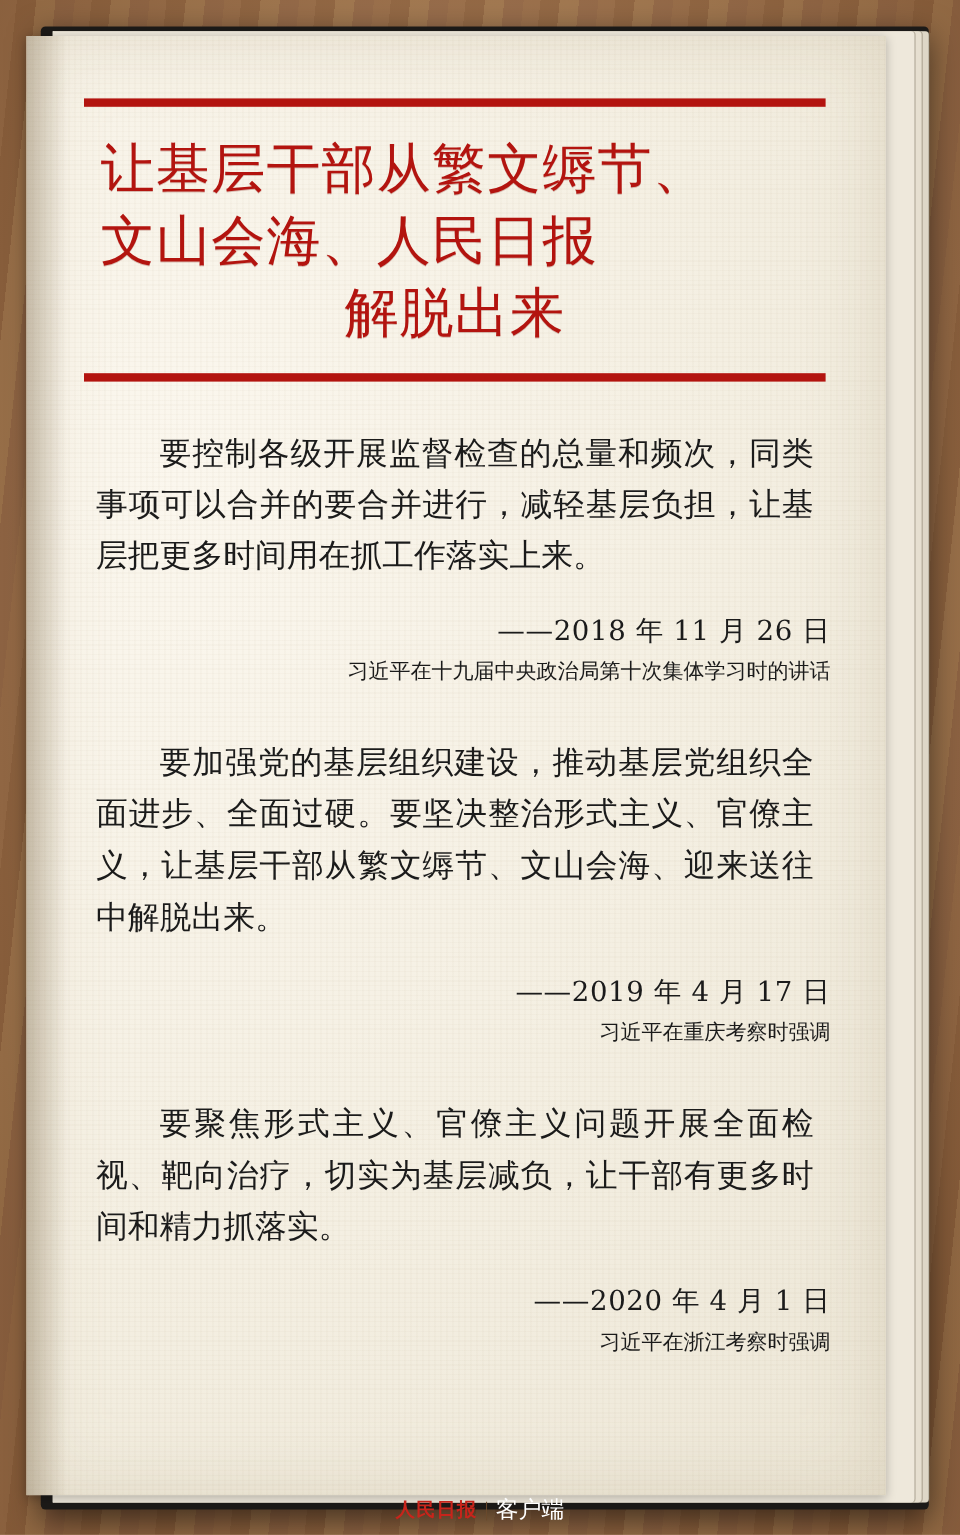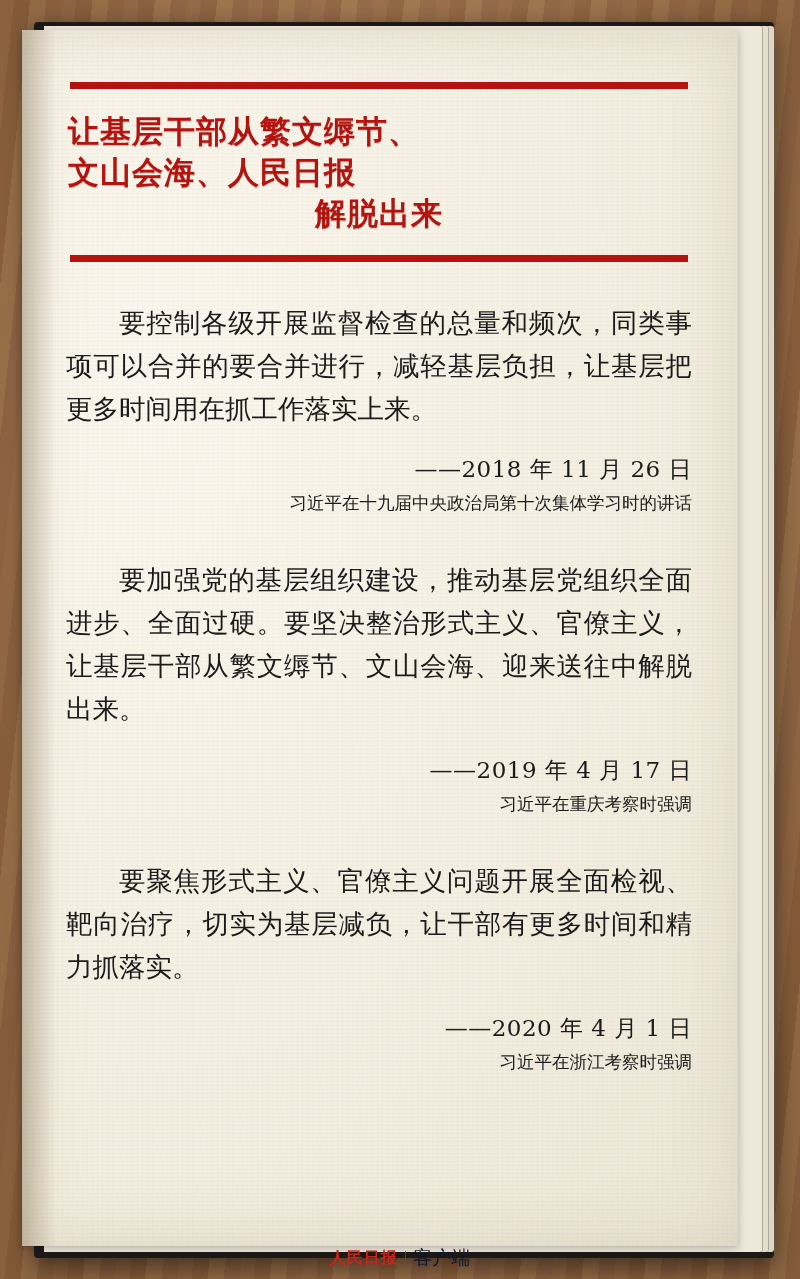--- a/index.html
+++ b/index.html
@@ -111,41 +111,41 @@
     height: 7px;
     background: #b3140f;
     margin: 0 4px;
   }
   .rule.top { margin-bottom: 22px; }
   .rule.bottom { margin-top: 20px; }
 
   .title {
     color: #b3140f;
     font-family: "DejaVu Serif", "Liberation Serif", serif;
-    font-weight: bold;
-    font-size: 31px;
+    font-weight: normal;
+    font-size: 45px;
     line-height: 1.33;
     letter-spacing: 1px;
     text-align: center;
-    margin: 0;
+    margin: 16px;
     text-shadow: 0 1px 0 rgba(120,10,5,0.25);
   }
   .title .l1, .title .l2 { display: block; text-align: left; padding-left: 2px; }
   .title .l3 { display: block; text-align: center; }
 
   .quote-block { margin-top: 40px; }
   .quote-block + .quote-block { margin-top: 44px; }
 
   .quote-text {
     font-size: 26.5px;
     line-height: 1.62;
     color: #1b1b1b;
     text-align: justify;
     text-indent: 2em;
-    margin: 0;
+    margin: 14px;
     font-family: "DejaVu Serif", "Liberation Serif", serif;
   }
   .attrib {
     margin-top: 24px;
     text-align: right;
   }
   .attrib .date {
     display: block;
     font-size: 23px;
     color: #1b1b1b;
@@ -178,21 +178,21 @@
     color: #c8241b;
     font-family: "DejaVu Serif", "Liberation Serif", serif;
     letter-spacing: 1px;
   }
   .brand .divider {
     color: #6b4a2d;
     font-size: 17px;
   }
   .brand .app {
     font-size: 19px;
-    color: #0f172a;
+    color: #ffffff;
     font-family: "DejaVu Sans", "Liberation Sans", sans-serif;
   }
 </style>
 </head>
 <body>
 
 <div class="desk"></div>
 
 <div class="book">
   <div class="book-shadow"></div>

